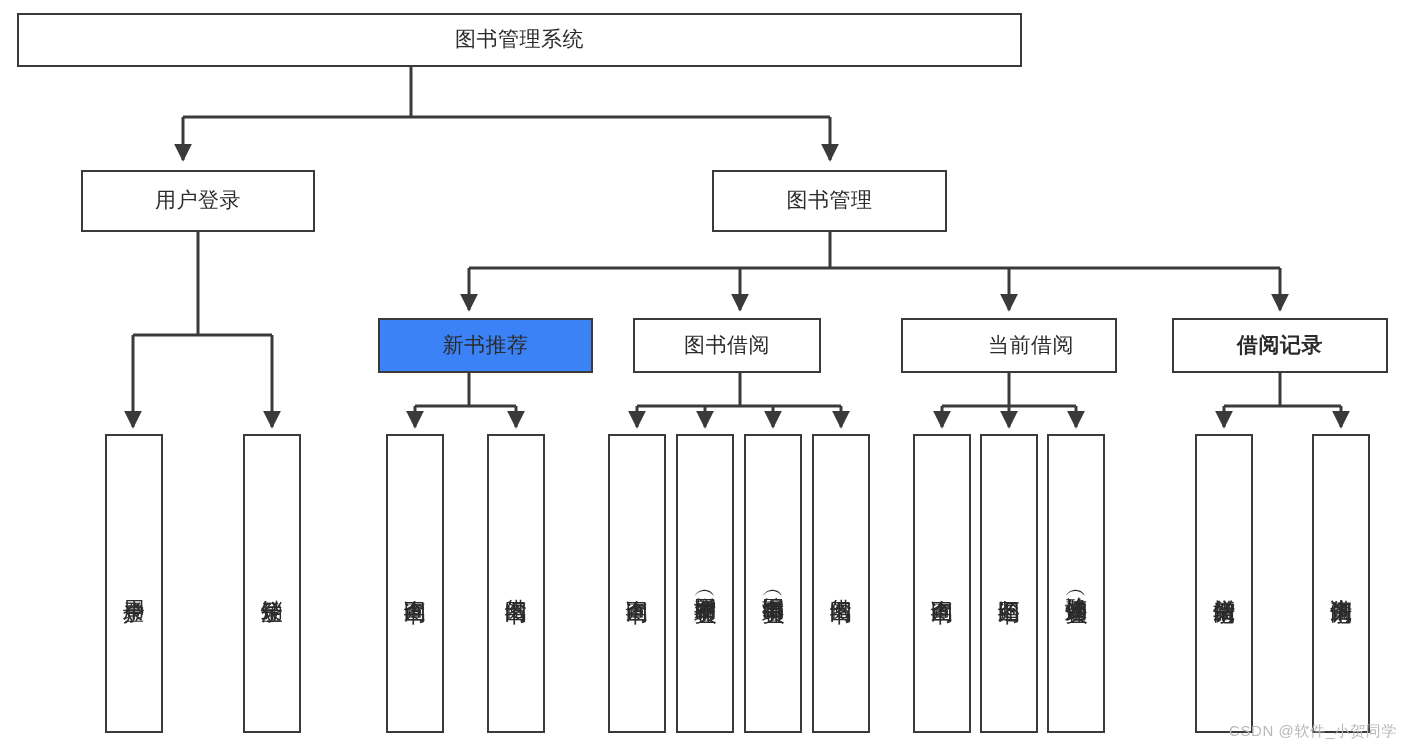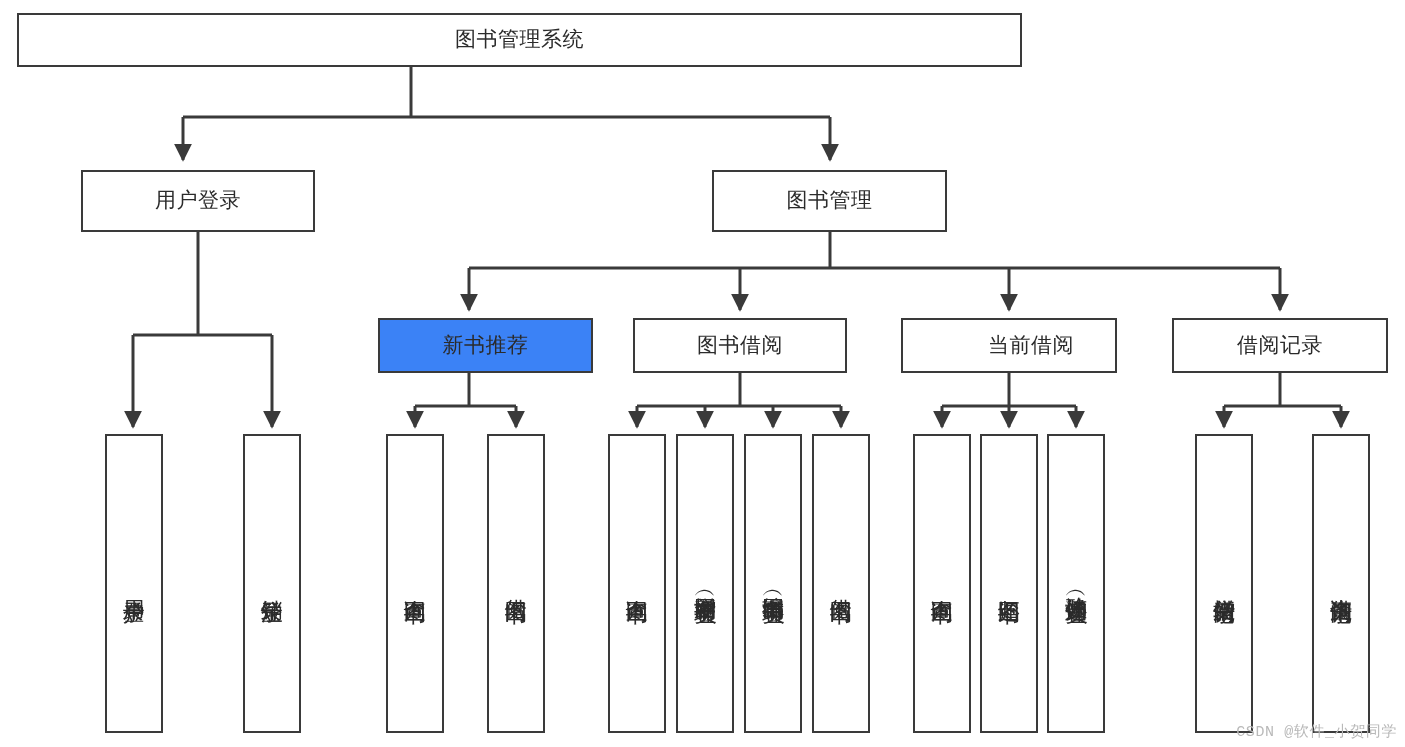--- a/index.html
+++ b/index.html
@@ -61,21 +61,21 @@
     line-height: 1.12;
   }
   .watermark {
     position: absolute;
     right: 8px;
     bottom: 6px;
     font-size: 15px;
     color: #b9b9b9;
     letter-spacing: 0.6px;
     white-space: nowrap;
-    font-family: Liberation Mono, monospace;
+    font-family: Liberation Sans, sans-serif;
   }
 </style>
 </head>
 <body>
 
 <div id="canvas">
 
   <svg id="edges" viewBox="0 0 1405 747" width="1405" height="747" xmlns="http://www.w3.org/2000/svg">
     <defs>
       <marker id="arrow" viewBox="0 0 10 10" refX="9" refY="5" markerWidth="6" markerHeight="6" orient="auto-start-reverse">
@@ -133,27 +133,27 @@
   <div class="node horiz" style="left: 81px; top: 170px; width: 234px; height: 62px; border-color: rgb(58, 58, 58); background: rgb(255, 255, 255); color: rgb(43, 43, 43);">
     <span class="node-label">用户登录</span>
   </div>
   <div class="node horiz" style="left: 712px; top: 170px; width: 235px; height: 62px; border-color: rgb(58, 58, 58); background: rgb(255, 255, 255); color: rgb(43, 43, 43); align-items: center;">
     <span class="node-label">图书管理</span>
   </div>
 
   <div class="node horiz" style="left: 362px; top: 318px; width: 215px; height: 55px; border-color: rgb(58, 58, 58); background: #3b82f6; color: rgb(43, 43, 43); margin-left: 16px;">
     <span class="node-label">新书推荐</span>
   </div>
-  <div class="node horiz" style="left: 633px; top: 318px; width: 214px; height: 55px; border-color: rgb(58, 58, 58); background: rgb(255, 255, 255); color: rgb(43, 43, 43);">
+  <div class="node horiz" style="left: 633px; top: 318px; width: 188px; height: 55px; border-color: rgb(58, 58, 58); background: rgb(255, 255, 255); color: rgb(43, 43, 43);">
     <span class="node-label">图书借阅</span>
   </div>
   <div class="node horiz" style="left: 901px; top: 318px; width: 216px; height: 55px; border-color: rgb(58, 58, 58); background: rgb(255, 255, 255); color: rgb(43, 43, 43); padding-left: 44px;">
     <span class="node-label">当前借阅</span>
   </div>
-  <div class="node horiz" style="left: 1172px; top: 318px; width: 216px; height: 55px; border-color: rgb(58, 58, 58); background: rgb(255, 255, 255); color: rgb(43, 43, 43);">
+  <div class="node horiz" style="left: 1172px; top: 318px; width: 216px; height: 55px; border-color: rgb(58, 58, 58); background: rgb(255, 255, 255); color: rgb(43, 43, 43); font-weight: bold;">
     <span class="node-label">借阅记录</span>
   </div>
 
   <div class="node vert" style="left: 105px; top: 434px; width: 58px; height: 299px; border-color: rgb(58, 58, 58); background: rgb(255, 255, 255); color: rgb(43, 43, 43);">
     <span class="node-label">用户登录</span>
   </div>
   <div class="node vert" style="left: 243px; top: 434px; width: 58px; height: 299px; border-color: rgb(58, 58, 58); background: rgb(255, 255, 255); color: rgb(43, 43, 43);">
     <span class="node-label">注销登录</span>
   </div>
   <div class="node vert" style="left: 386px; top: 434px; width: 58px; height: 299px; border-color: rgb(58, 58, 58); background: rgb(255, 255, 255); color: rgb(43, 43, 43);">

